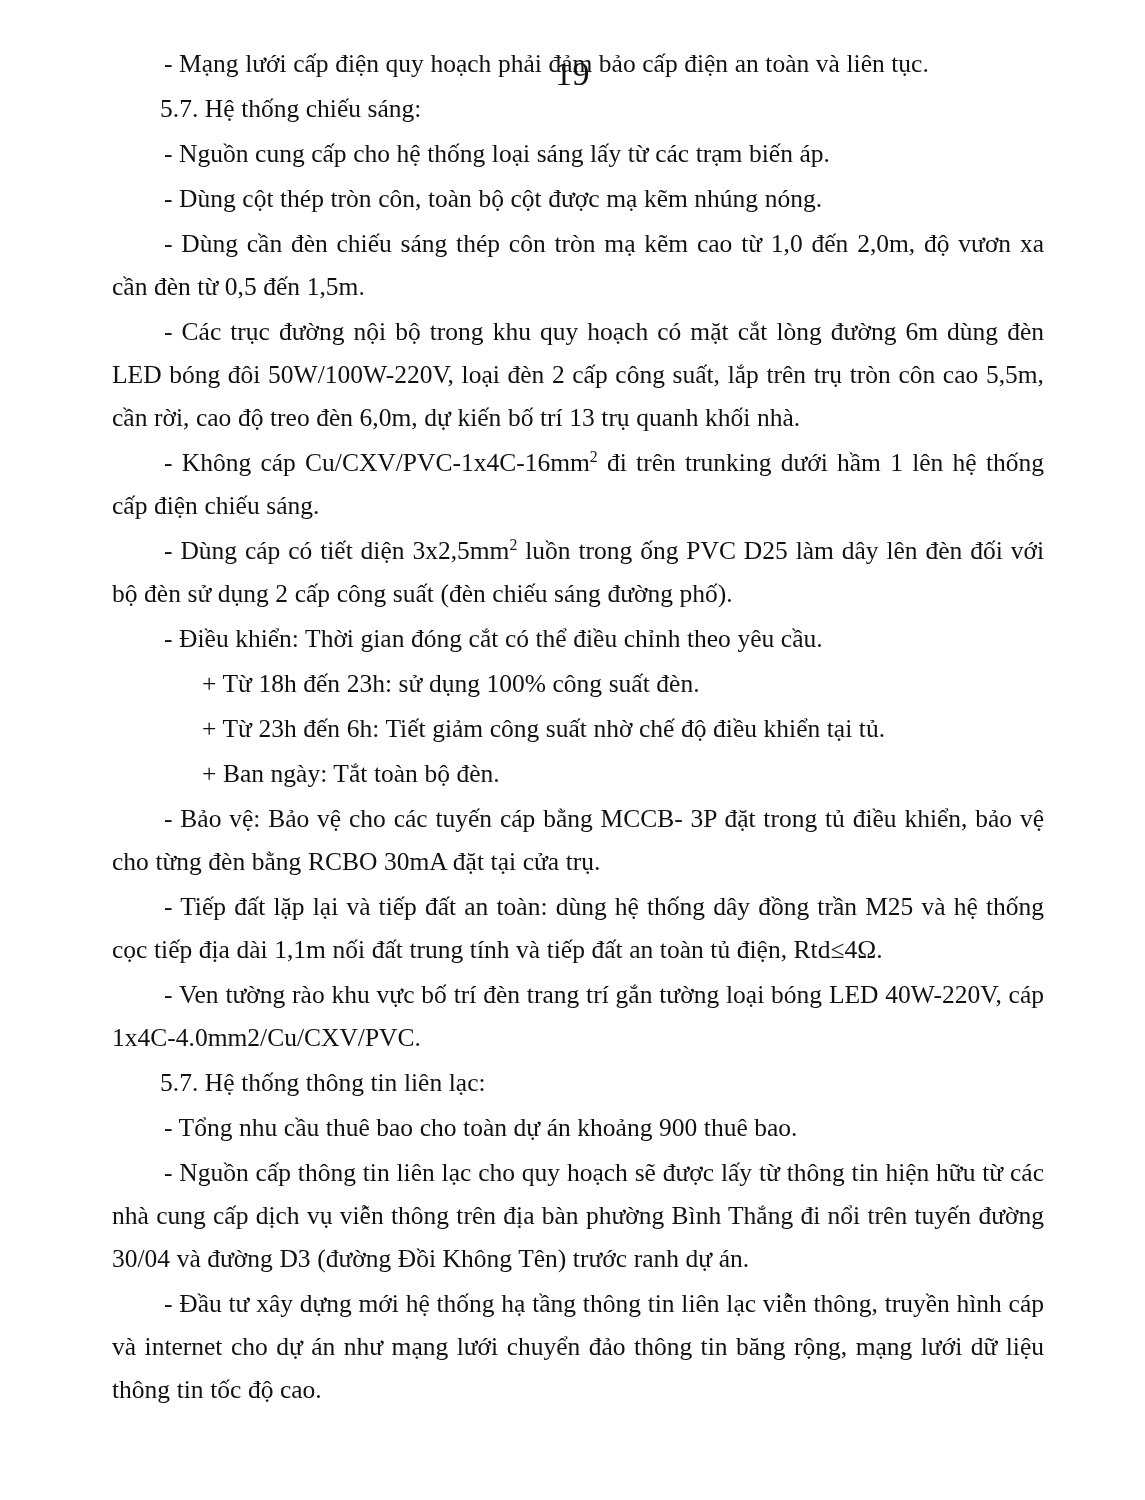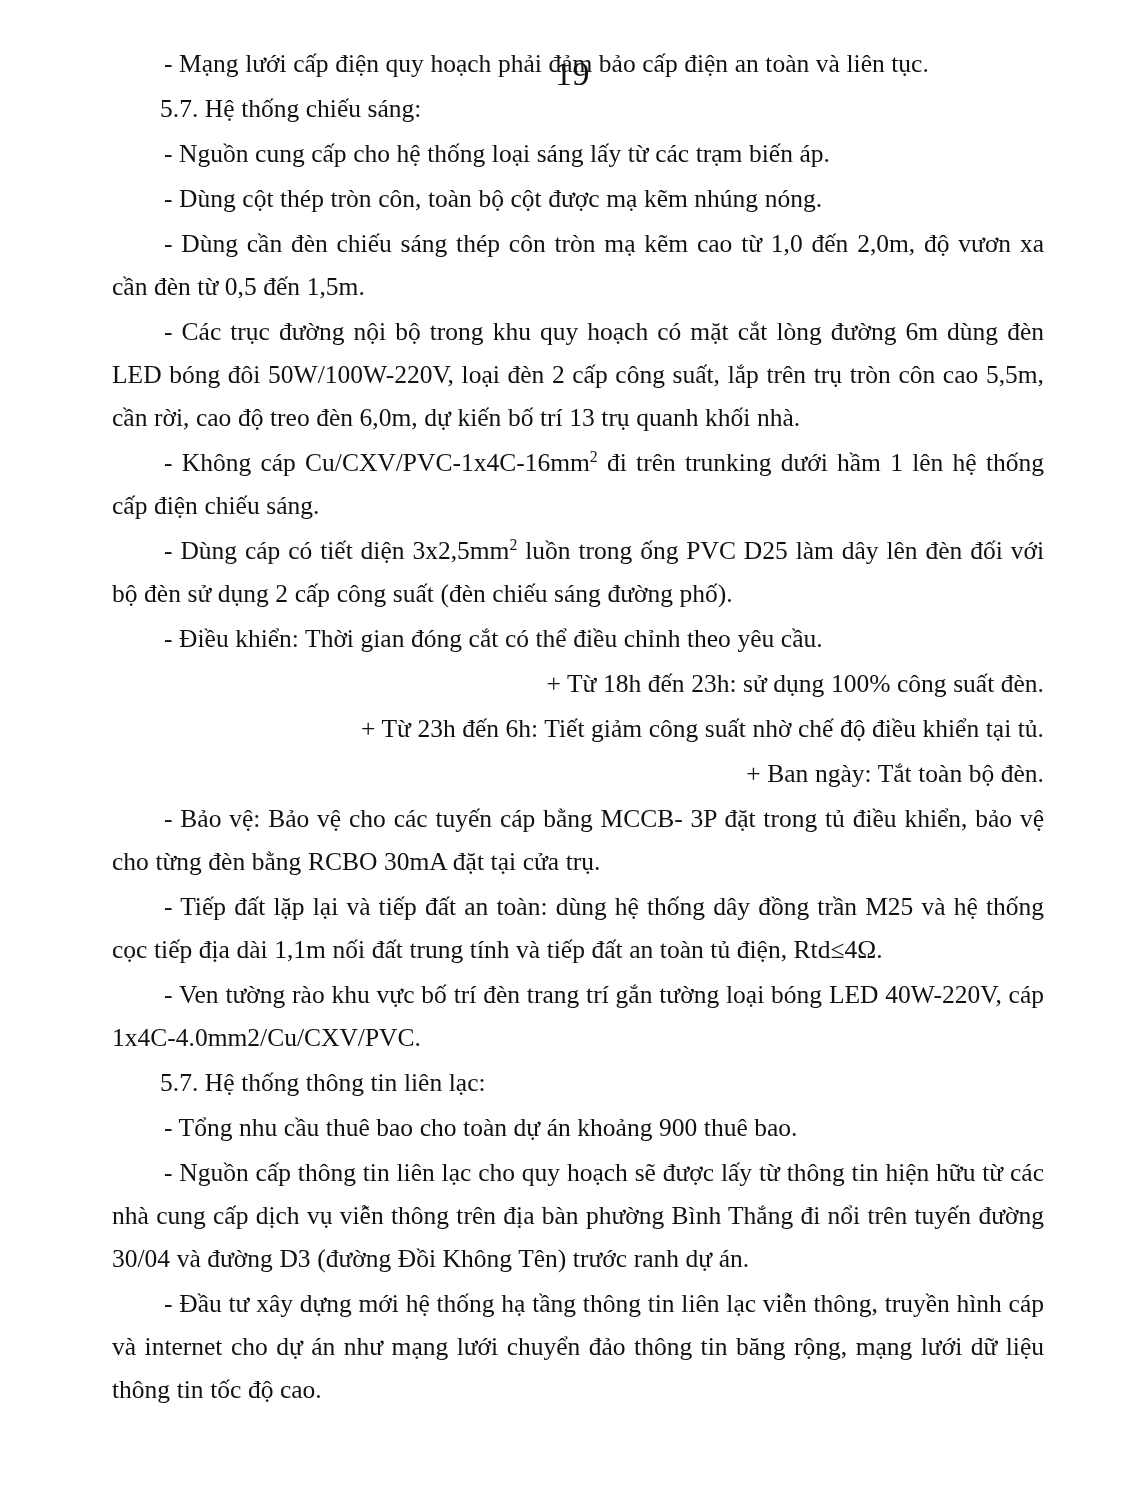--- a/index.html
+++ b/index.html
@@ -52,21 +52,22 @@
   }
 
   
   .para.bullet {
     text-indent: 52px;
   }
 
   
   .para.subitem {
     text-indent: 0;
-    text-align: right;
+    margin-left: 90px;
+    text-align: left;
   }
 
   
   .para.heading {
     text-indent: 48px;
     text-align: left;
   }
 
   
   .para:last-child { text-align: justify; }

